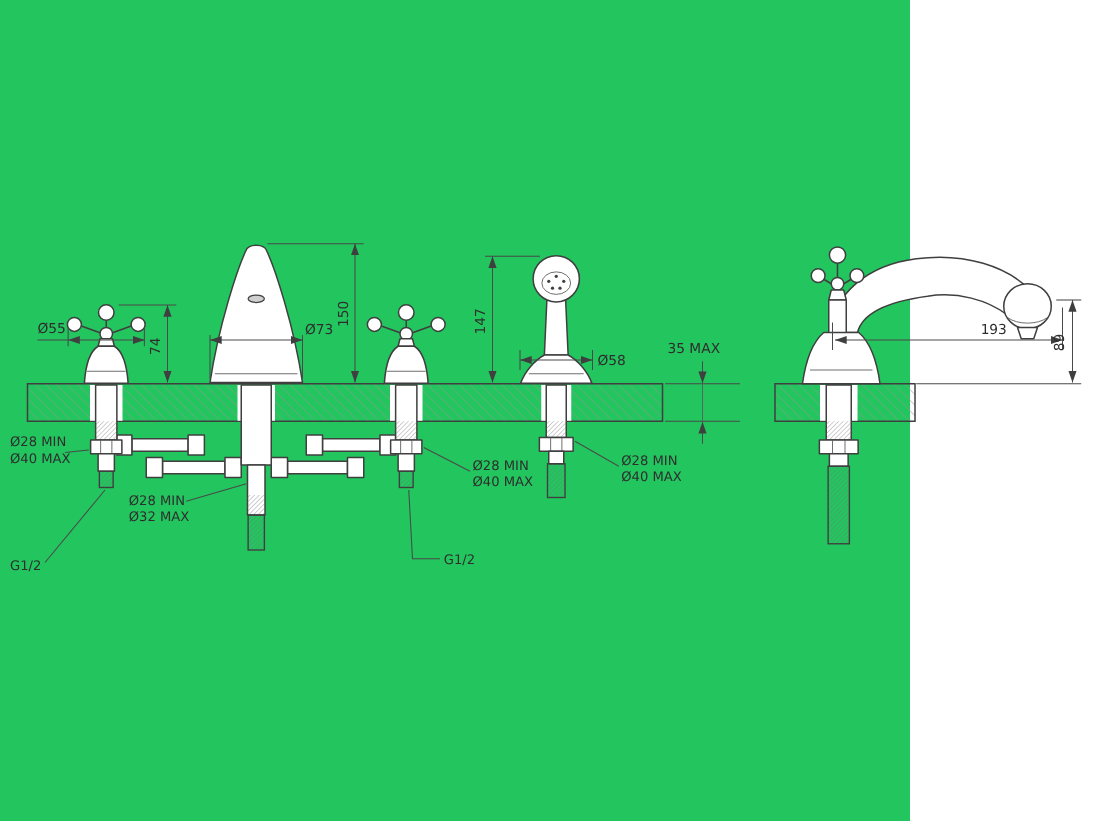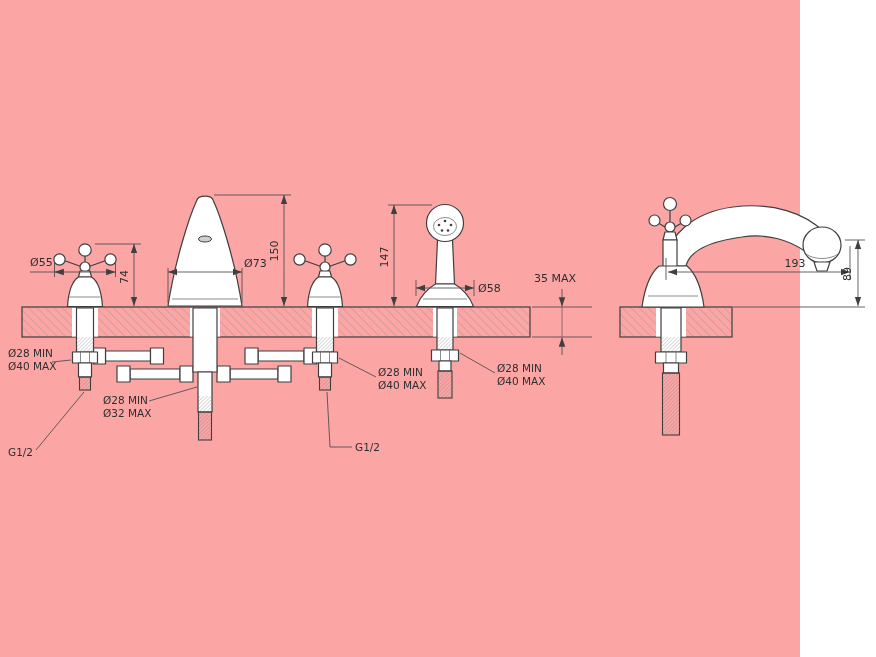--- a/index.html
+++ b/index.html
@@ -1,16 +1,16 @@
 <!DOCTYPE html>
 <html><head>
 <meta charset="utf-8">
 <style>
   html,body{margin:0;padding:0;background:#ffffff}
-  .canvas{width:800px;height:657px;background:#fca5a5;position:relative;font-family:"DejaVu Sans",sans-serif}
+  .canvas{width:728px;height:657px;background:#22c55e;position:relative;font-family:"DejaVu Sans",sans-serif}
   svg{display:block}
   .ol{fill:#ffffff;stroke:#3f3f3f;stroke-width:1.2;stroke-linejoin:round}
   .ln{fill:none;stroke:#3f3f3f;stroke-width:1.2;stroke-linejoin:round}
   .tn{fill:none;stroke:#5a5a5a;stroke-width:0.7}
   .dm{fill:none;stroke:#4a4a4a;stroke-width:0.85}
   .thr{stroke:#3f3f3f;stroke-width:1.1}
   text{font-family:"DejaVu Sans",sans-serif;font-size:11px;fill:#2e2e2e}
   .small{font-size:10.5px}
   .dot{fill:#3f3f3f;stroke:none}
 </style>

